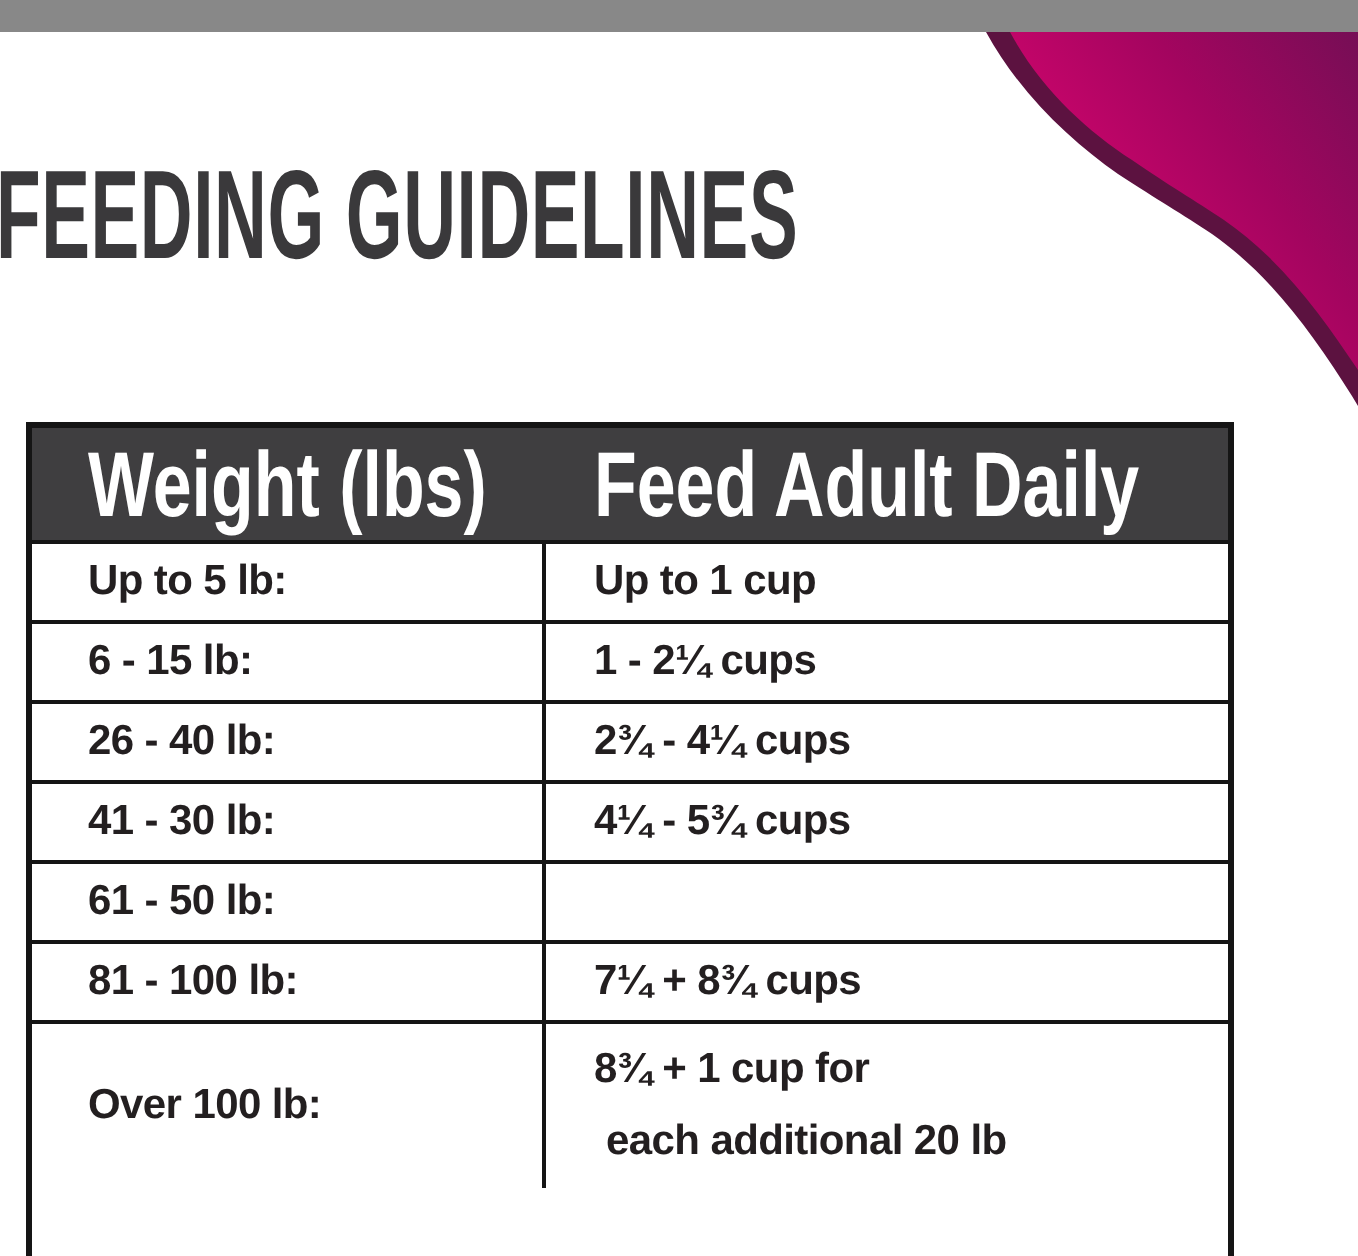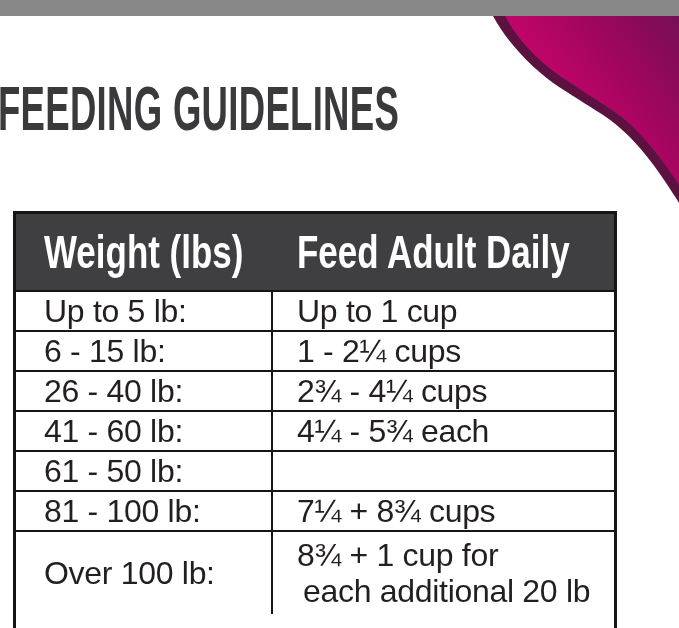--- a/index.html
+++ b/index.html
@@ -58,21 +58,21 @@
     height: 430px;
     box-sizing: border-box;
     border: 3px solid var(--border);
     background: #ffffff;
     display: flex;
     flex-direction: column;
   }
   .thead {
     display: flex;
     align-items: center;
-    height: 76px;
+    height: 56px;
     background: var(--header-bg);
     flex: none;
   }
   .th {
     color: var(--header-text);
     font-weight: bold;
     font-size: 46px;
     line-height: 46px;
     white-space: nowrap;
   }
@@ -88,25 +88,26 @@
     display: flex;
     height: 40px;
     box-sizing: border-box;
     border-top: 2px solid var(--border);
     flex: none;
   }
   .tr.tall { height: 84px; text-align: center; }
   .td {
     display: flex;
     align-items: center;
-    font-size: 32px;
+    font-size: 21px;
     letter-spacing: -0.3px;
     color: var(--body-text);
     overflow: visible;
     white-space: nowrap;
+    font-weight: bold;
   }
   .td.col-weight { border-right: 2px solid var(--border); }
   .td.multiline {
     flex-direction: column;
     align-items: flex-start;
     justify-content: center;
     line-height: 36px;
   }
   .td.multiline .line2 { padding-left: 6px; }
 </style>
@@ -152,22 +153,22 @@
       <div class="td col-feed">1 - 2¼ cups</div>
     </div>
 
 
     <div class="tr">
       <div class="td col-weight">26 - 40 lb:</div>
       <div class="td col-feed">2¾ - 4¼ cups</div>
     </div>
 
     <div class="tr">
-      <div class="td col-weight">41 - 60 lb:</div>
-      <div class="td col-feed">4¼ - 5¾ each</div>
+      <div class="td col-weight">41 - 30 lb:</div>
+      <div class="td col-feed">4¼ - 5¾ cups</div>
     </div>
 
     <div class="tr">
       <div class="td col-weight">61 - 50 lb:</div>
     </div>
 
     <div class="tr">
       <div class="td col-weight">81 - 100 lb:</div>
       <div class="td col-feed">7¼ + 8¾ cups</div>
     </div>

